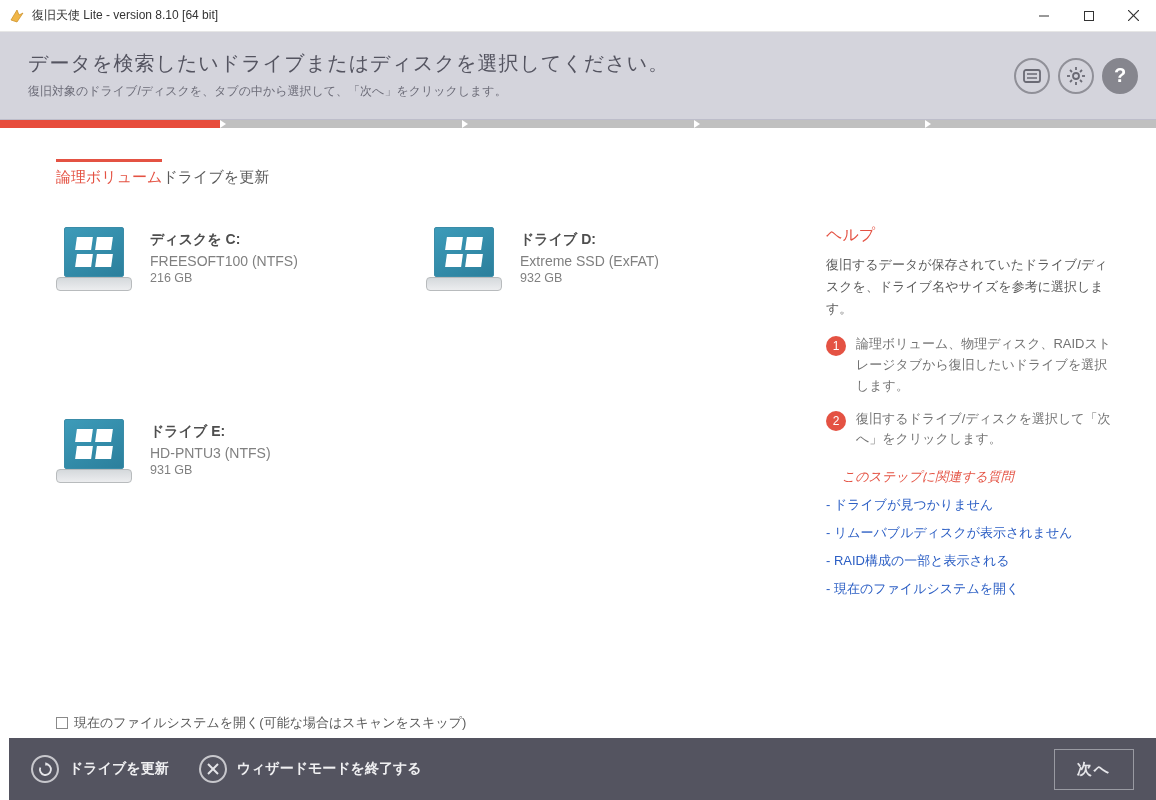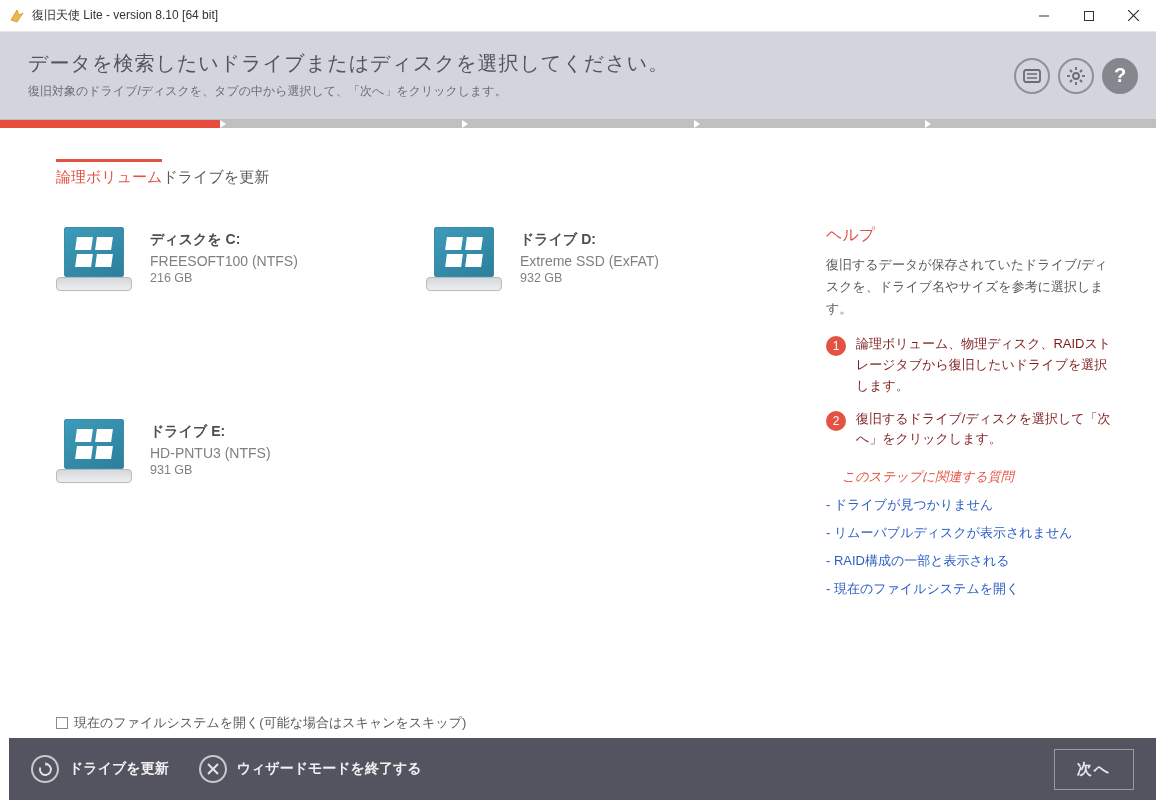--- a/index.html
+++ b/index.html
@@ -48,21 +48,21 @@
 .drive-name { font-size: 14px; color: #4e4e4e; font-weight: bold; margin-bottom: 4px; }
 .drive-desc { font-size: 14px; color: #808080; margin-bottom: 2px; }
 .drive-size { font-size: 12.5px; color: #808080; }
 
 
 .help-panel { width: 290px; font-size: 13px; }
 .help-title { color: #e45243; font-size: 16px; margin-bottom: 8px; font-family: Liberation Mono, monospace; }
 .help-text { color: #5a5a5a; line-height: 1.7; margin-bottom: 14px; }
 .help-step { display: flex; gap: 10px; margin-bottom: 12px; }
 .step-num { width: 20px; height: 20px; border-radius: 50%; background: #e45243; color: #fff; font-size: 12px; display: flex; align-items: center; justify-content: center; flex-shrink: 0; margin-top: 2px; }
-.step-text { color: #7f1d1d; line-height: 1.6; }
+.step-text { color: #737373; line-height: 1.6; }
 .faq-title { color: #e45243; margin: 18px 16px 10px; font-style: italic; }
 .faq-link { color: #2b5ec4; display: block; margin-bottom: 10px; cursor: pointer; }
 
 
 .bottom-row { position: absolute; top: 692px; left: 56px; display: flex; align-items: center; gap: 6px; font-size: 13px; color: #5a5a5a; margin-top: 22px; }
 .chk { width: 12px; height: 12px; border: 1px solid #8a8a8a; display: inline-block; }
 
 
 .footer { position: absolute; bottom: 0; left: 9px; right: 0; height: 62px; background: #545460; display: flex; align-items: center; padding: 0 22px; }
 .footer-btn { display: flex; align-items: center; gap: 10px; color: #f0f0f2; font-size: 14px; font-weight: bold; cursor: pointer; margin-right: 30px; }

